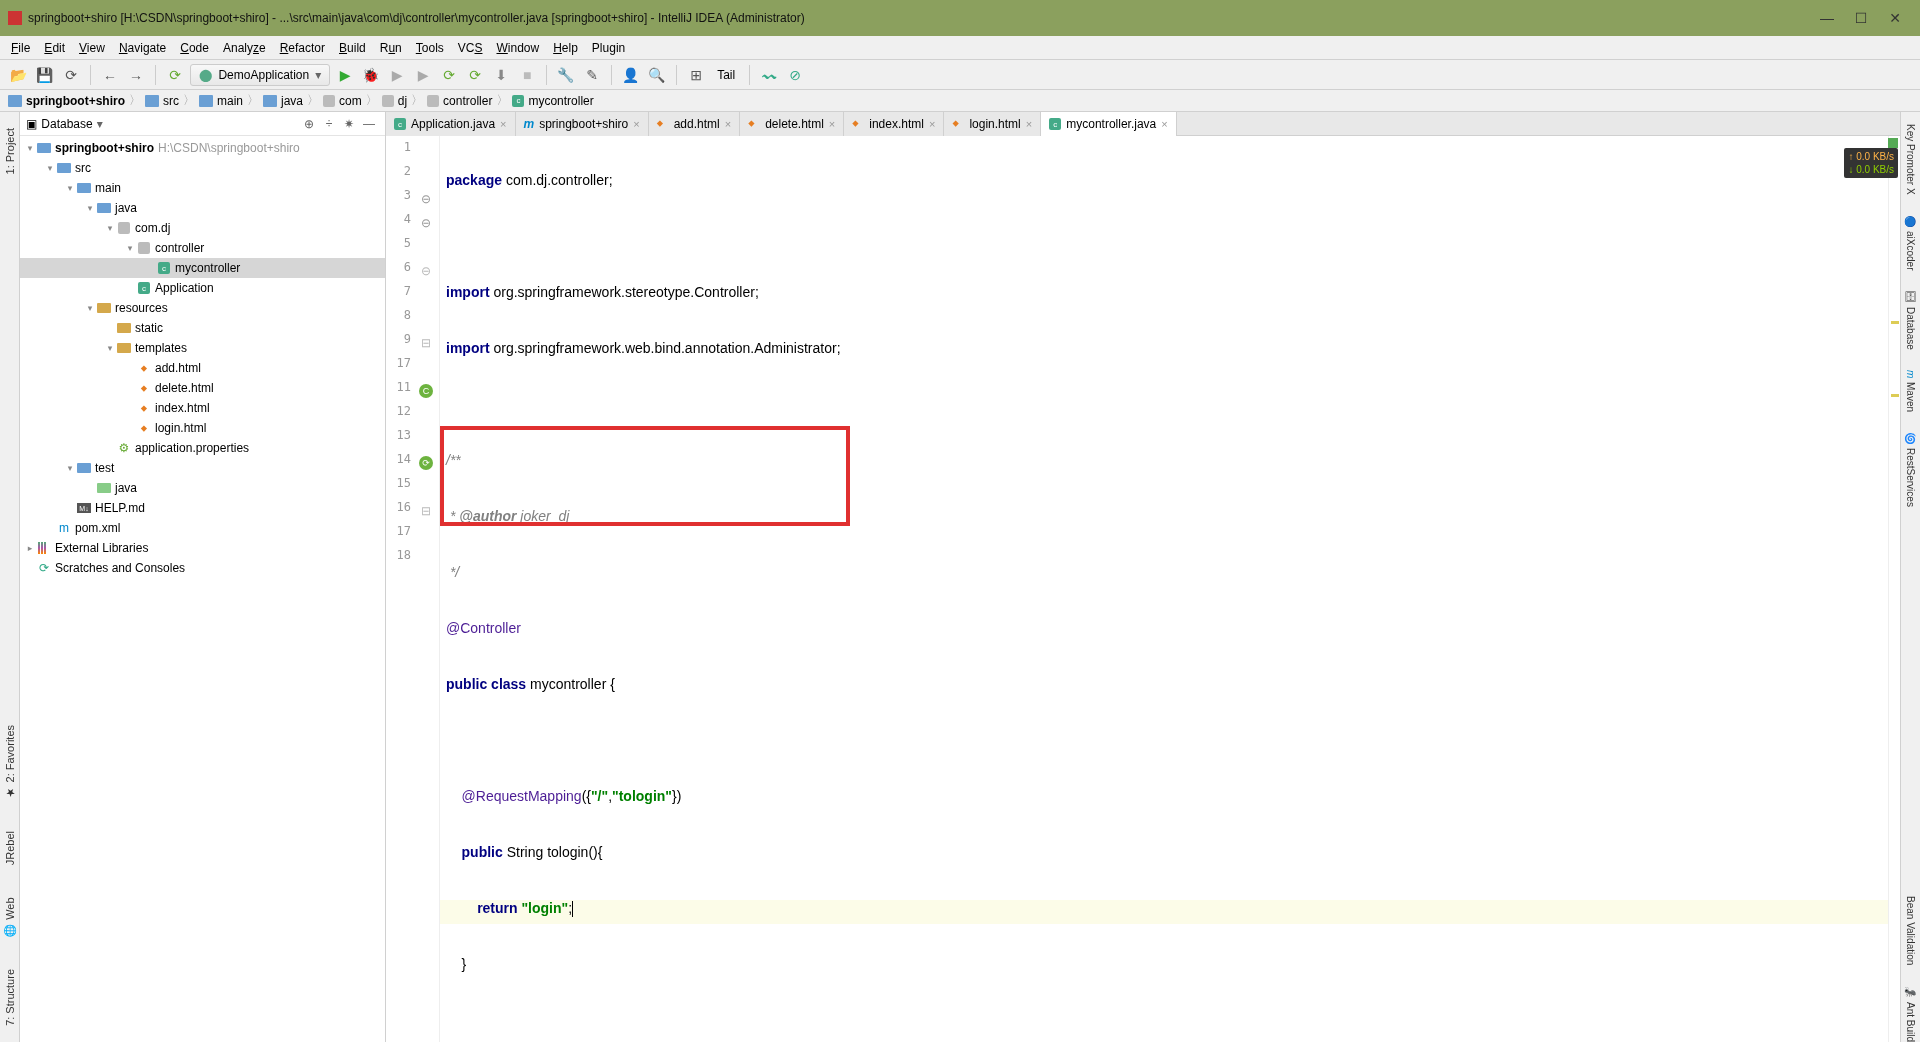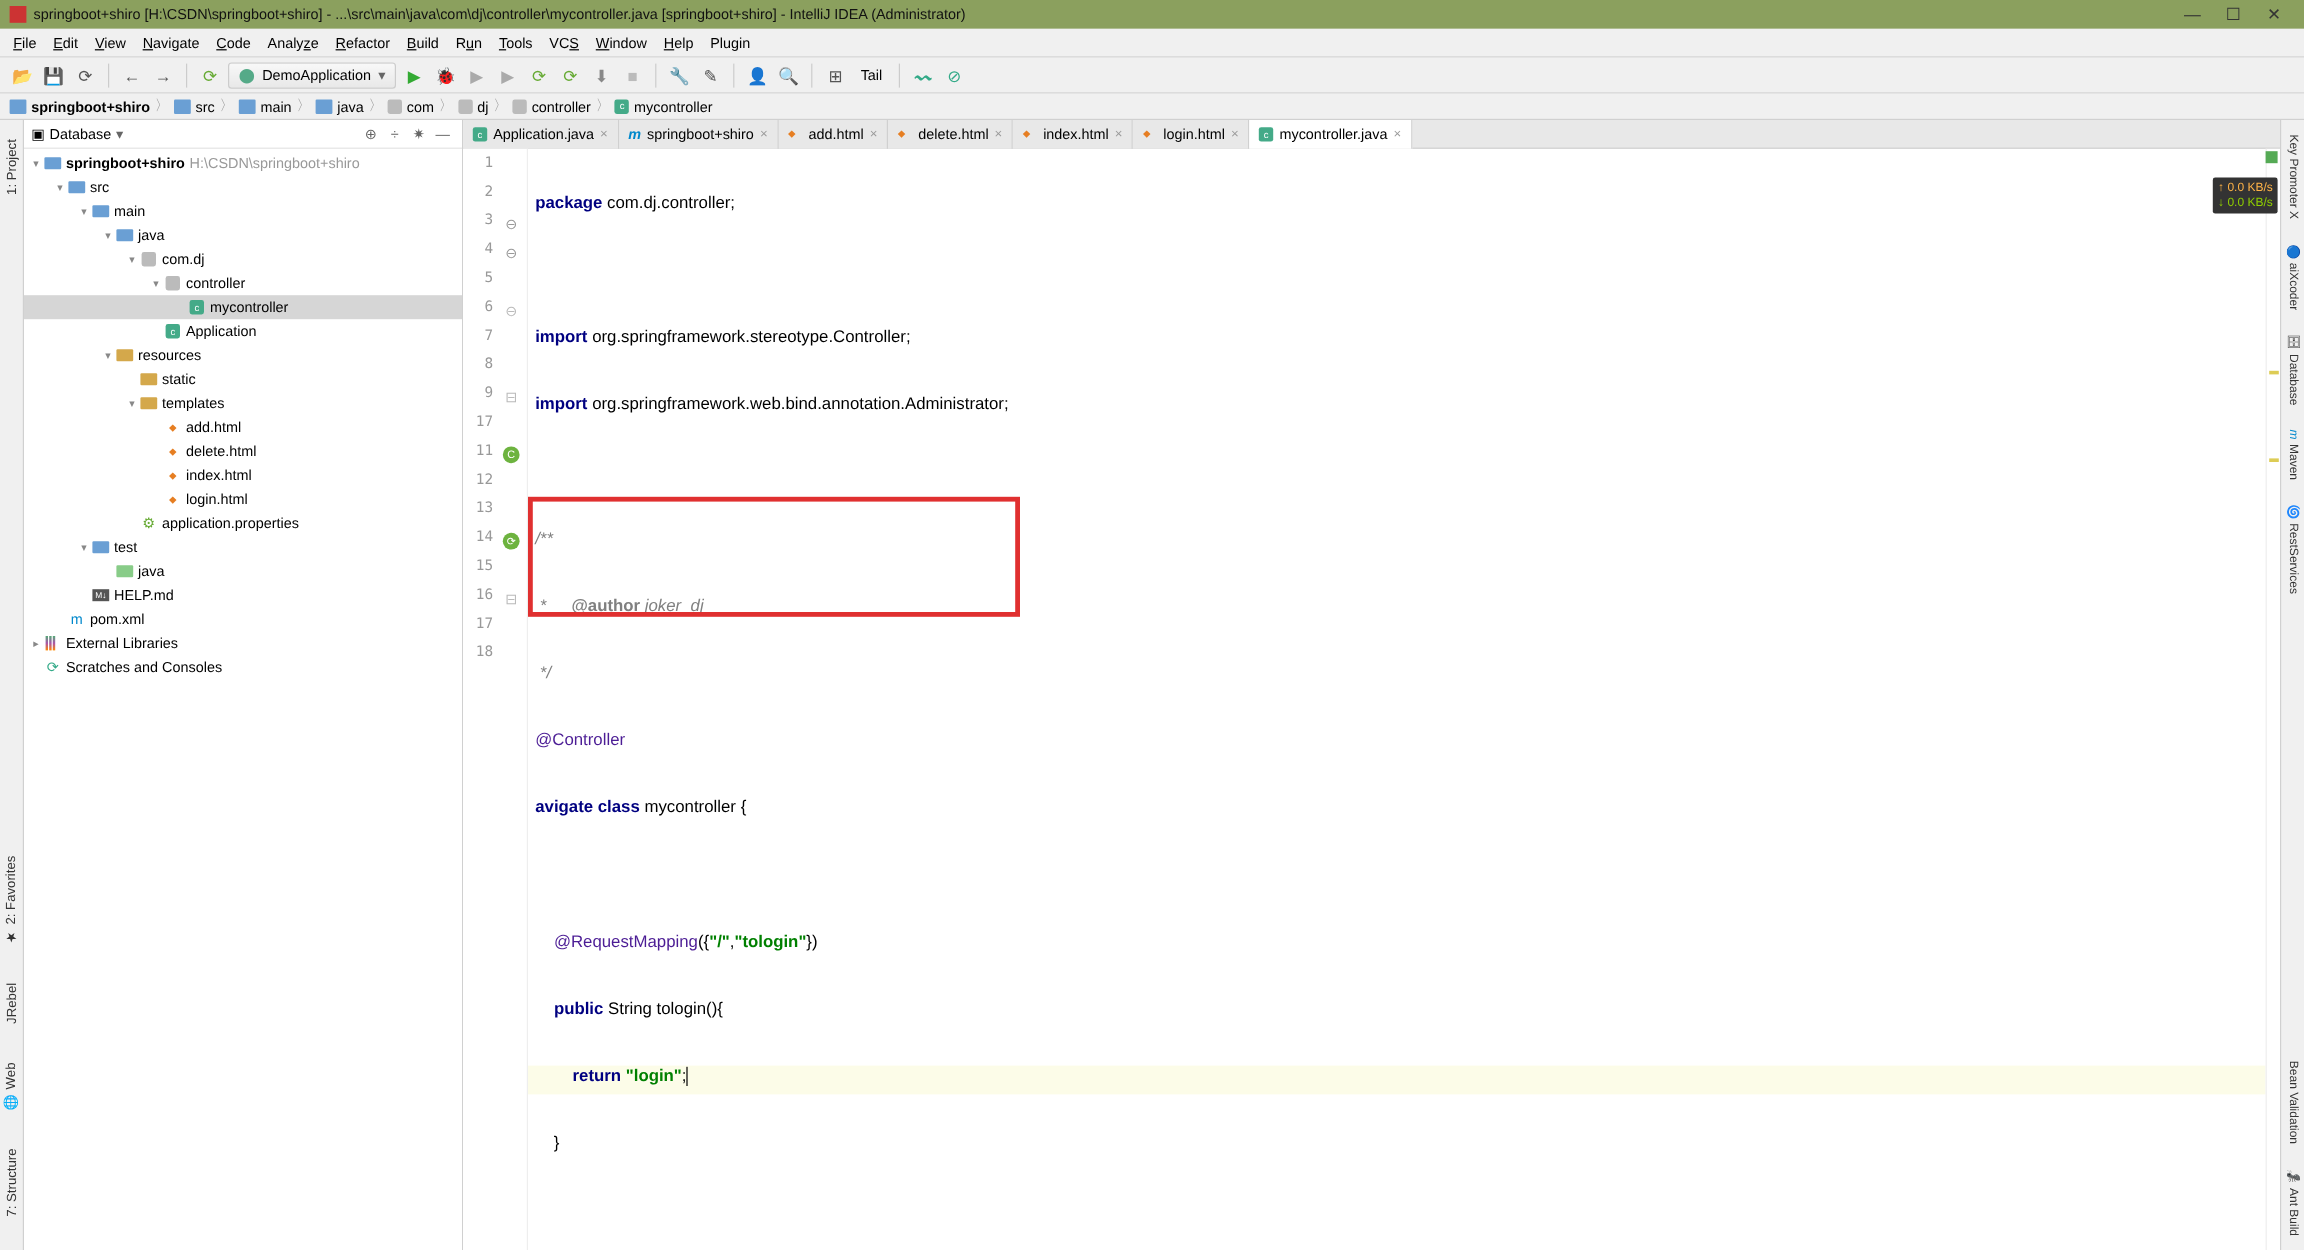--- a/index.html
+++ b/index.html
@@ -1,19 +1,19 @@
 <!DOCTYPE html>
 <html><head>
 <meta charset="utf-8">
 <style>
 * { margin: 0; padding: 0; box-sizing: border-box; font-family: "Segoe UI", sans-serif; }
 body { width: 1920px; height: 1042px; overflow: hidden; background: #f0f0f0; position: relative; }
 
 
-.titlebar { height: 24px; background: #8ba05e; display: flex; align-items: center; padding: 0 8px; font-size: 12px; color: #111; }
+.titlebar { height: 36px; background: #8ba05e; display: flex; align-items: center; padding: 0 8px; font-size: 12px; color: #111; }
 .titlebar .icon { width: 14px; height: 14px; background: #c33; margin-right: 6px; }
 .titlebar .spacer { flex: 1; }
 .titlebar .win-btn { width: 34px; height: 24px; display: flex; align-items: center; justify-content: center; font-size: 14px; color: #333; }
 
 
 .menubar { height: 24px; background: #f0f0f0; display: flex; align-items: center; padding: 0 4px; font-size: 12px; border-bottom: 1px solid #d0d0d0; }
 .menubar .item { padding: 0 7px; }
 .menubar .item .u { text-decoration: underline; }
 
 
@@ -61,21 +61,21 @@
 .editor-body { flex: 1; display: flex; position: relative; }
 .gutter { width: 54px; border-right: 1px solid #eee; background: #fff; padding-top: 4px; }
 .gutter .ln { height: 24px; text-align: right; padding-right: 28px; font-size: 12px; color: #999; font-family: Consolas, monospace; position: relative; }
 .gutter .icon-marker { position: absolute; right: 6px; top: 4px; width: 14px; height: 14px; display: flex; align-items: center; justify-content: center; }
 .code { flex: 1; padding-top: 4px; font-family: Consolas, monospace; font-size: 14px; white-space: pre; position: relative; }
 .code .line { height: 24px; padding-left: 6px; position: relative; }
 .kw { color: #000080; font-weight: bold; }
 .ann { color: #4c1d95; }
 .str { color: #008000; font-weight: bold; }
 .cmt { color: #808080; font-style: italic; }
-.cmt-tag { color: #808080; text-decoration: underline; font-weight: bold; margin-left: 17px; }
+.cmt-tag { color: #808080; font-style: italic; text-decoration: underline; font-weight: bold; }
 .cls { color: #000; }
 .line.hl { background: #fcfce8; }
 
 
 .red-box { position: absolute; border: 4px solid #e03030; pointer-events: none; }
 
 
 .error-stripe { width: 12px; background: #fff; border-left: 1px solid #eee; position: relative; }
 .error-stripe .mark { position: absolute; width: 8px; height: 3px; left: 2px; }
 
@@ -417,21 +417,21 @@
       <div class="code">
         <div class="line"><span class="kw">package</span> com.dj.controller;</div>
         <div class="line"></div>
         <div class="line"><span class="kw">import</span> org.springframework.stereotype.<span class="cls">Controller</span>;</div>
         <div class="line"><span class="kw">import</span> org.springframework.web.bind.annotation.<span class="cls">Administrator</span>;</div>
         <div class="line"></div>
         <div class="line"><span class="cmt">/**</span></div>
         <div class="line"><span class="cmt"> * </span><span class="cmt-tag">@author</span><span class="cmt"> </span><span class="cmt">joker_dj</span></div>
         <div class="line"><span class="cmt"> */</span></div>
         <div class="line"><span class="ann">@Controller</span></div>
-        <div class="line"><span class="kw">avigate class</span> mycontroller {</div>
+        <div class="line"><span class="kw">public class</span> mycontroller {</div>
         <div class="line"></div>
         <div class="line">    <span class="ann">@RequestMapping</span>({<span class="str">"/"</span>,<span class="str">"tologin"</span>})</div>
         <div class="line">    <span class="kw">public</span> String tologin(){</div>
         <div class="line hl">        <span class="kw">return</span> <span class="str">"login"</span>;<span style="border-left:1px solid #000;height:16px;display:inline-block;vertical-align:middle"></span></div>
         <div class="line">    }</div>
         
         
         <div class="red-box" style="left:0px;top:290px;width:410px;height:100px"></div>
       </div>
       <div class="error-stripe">

